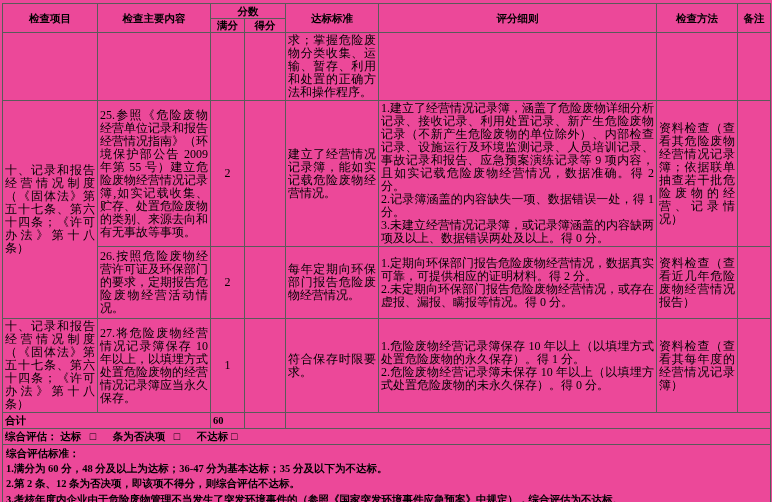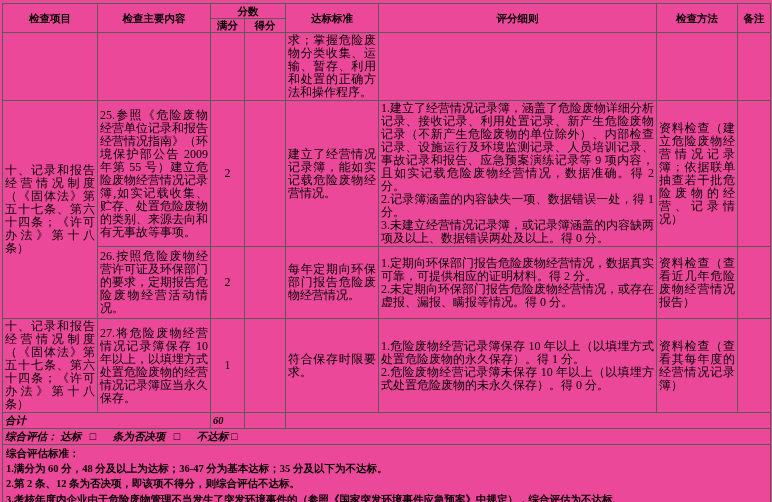--- a/index.html
+++ b/index.html
@@ -29,21 +29,21 @@
   tr.hdrA { height:15px; }
   tr.hdrB { height:13px; }
   tr.r-cont  { height:56px; }
   tr.r-25    { height:132px; }
   tr.r-26    { height:72px; }
   tr.r-27    { height:65px; }
   tr.r-total { height:15px; }
   tr.r-eval  { height:15px; }
   tr.r-crit  { height:62px; }
   .pre { white-space:pre-line; }
-  tr.r-total td, tr.r-eval td { font-weight:bold; font-size:10.5px; text-align:left;font-style:italic; }
+  tr.r-total td, tr.r-eval td { font-weight:bold; font-size:10.5px; text-align:left; }
   tr.r-crit td { font-weight:bold; font-size:10.5px; line-height:15.2px; text-align:left; vertical-align:top; padding:1px 3px; }
   .eval-opt { margin-left:14px; }
   .eval-box { margin-left:6px; font-weight:normal; }
   .eval-box.tight { margin-left:0; }
   .pagenum {
     position:absolute; left:0; right:0; top:459px;
     text-align:center; font-size:13px; letter-spacing:2px;
     font-family:"Liberation Serif","DejaVu Serif",serif;
   }
 </style>
@@ -92,21 +92,21 @@
 
     <tr class="r-25">
       <td rowspan="2">十、记录和报告经营情况制度（《固体法》第五十七条、第六十四条；《许可办法》第十八条）</td>
       <td>25.参照《危险废物经营单位记录和报告经营情况指南》（环境保护部公告 2009 年第 55 号）建立危险废物经营情况记录簿,如实记载收集、贮存、处置危险废物的类别、来源去向和有无事故等事项。</td>
       <td class="c">2</td>
       <td class="c"></td>
       <td>建立了经营情况记录簿，能如实记载危险废物经营情况。</td>
       <td class="pre">1.建立了经营情况记录簿，涵盖了危险废物详细分析记录、接收记录、利用处置记录、新产生危险废物记录（不新产生危险废物的单位除外）、内部检查记录、设施运行及环境监测记录、人员培训记录、事故记录和报告、应急预案演练记录等 9 项内容，且如实记载危险废物经营情况，数据准确。得 2 分。
 2.记录簿涵盖的内容缺失一项、数据错误一处，得 1 分。
 3.未建立经营情况记录簿，或记录簿涵盖的内容缺两项及以上、数据错误两处及以上。得 0 分。</td>
-      <td>资料检查（建立危险废物经营情况记录簿；依据联单抽查若干批危险废物的经营、记录情况）</td>
+      <td>资料检查（查看其危险废物经营情况记录簿；依据联单抽查若干批危险废物的经营、记录情况）</td>
       <td></td>
     </tr>
 
     <tr class="r-26">
       <td>26.按照危险废物经营许可证及环保部门的要求，定期报告危险废物经营活动情况。</td>
       <td class="c">2</td>
       <td class="c"></td>
       <td>每年定期向环保部门报告危险废物经营情况。</td>
       <td class="pre">1.定期向环保部门报告危险废物经营情况，数据真实可靠，可提供相应的证明材料。得 2 分。
 2.未定期向环保部门报告危险废物经营情况，或存在虚报、漏报、瞒报等情况。得 0 分。</td>

